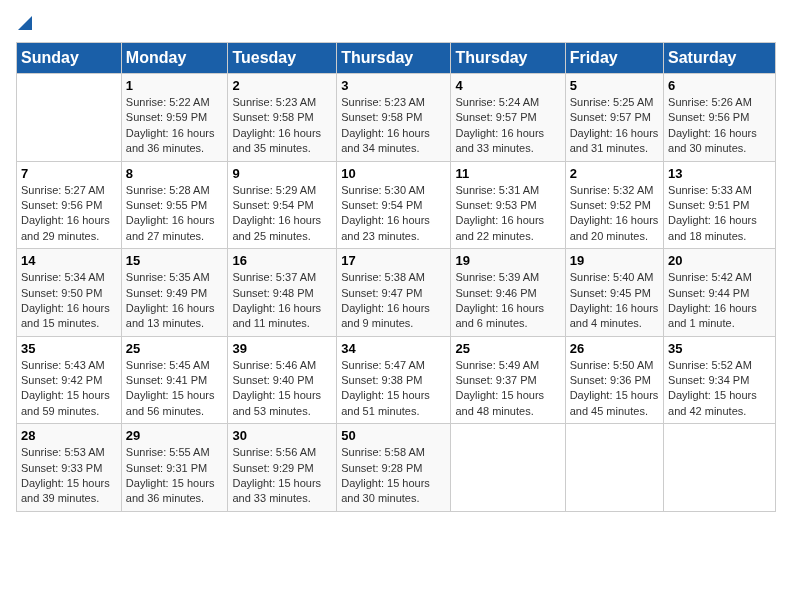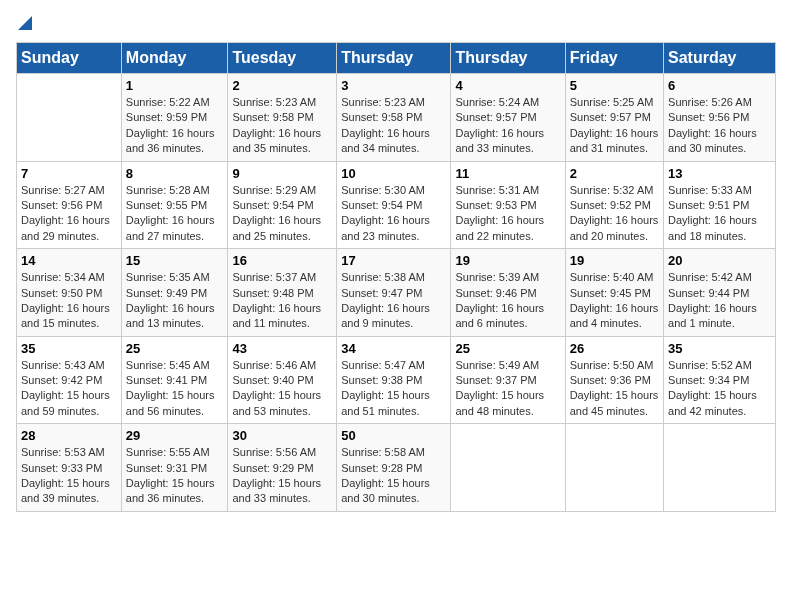--- a/index.html
+++ b/index.html
@@ -212,21 +212,21 @@
       <tr>
         <td>
           <span class="day-num">35</span>
           <div class="day-detail">Sunrise: 5:43 AM<br>Sunset: 9:42 PM<br>Daylight: 15 hours and 59 minutes.</div>
         </td>
         <td>
           <span class="day-num">25</span>
           <div class="day-detail">Sunrise: 5:45 AM<br>Sunset: 9:41 PM<br>Daylight: 15 hours and 56 minutes.</div>
         </td>
         <td>
-          <span class="day-num">43</span>
+          <span class="day-num">39</span>
           <div class="day-detail">Sunrise: 5:46 AM<br>Sunset: 9:40 PM<br>Daylight: 15 hours and 53 minutes.</div>
         </td>
         <td>
           <span class="day-num">34</span>
           <div class="day-detail">Sunrise: 5:47 AM<br>Sunset: 9:38 PM<br>Daylight: 15 hours and 51 minutes.</div>
         </td>
         <td>
           <span class="day-num">25</span>
           <div class="day-detail">Sunrise: 5:49 AM<br>Sunset: 9:37 PM<br>Daylight: 15 hours and 48 minutes.</div>
         </td>

